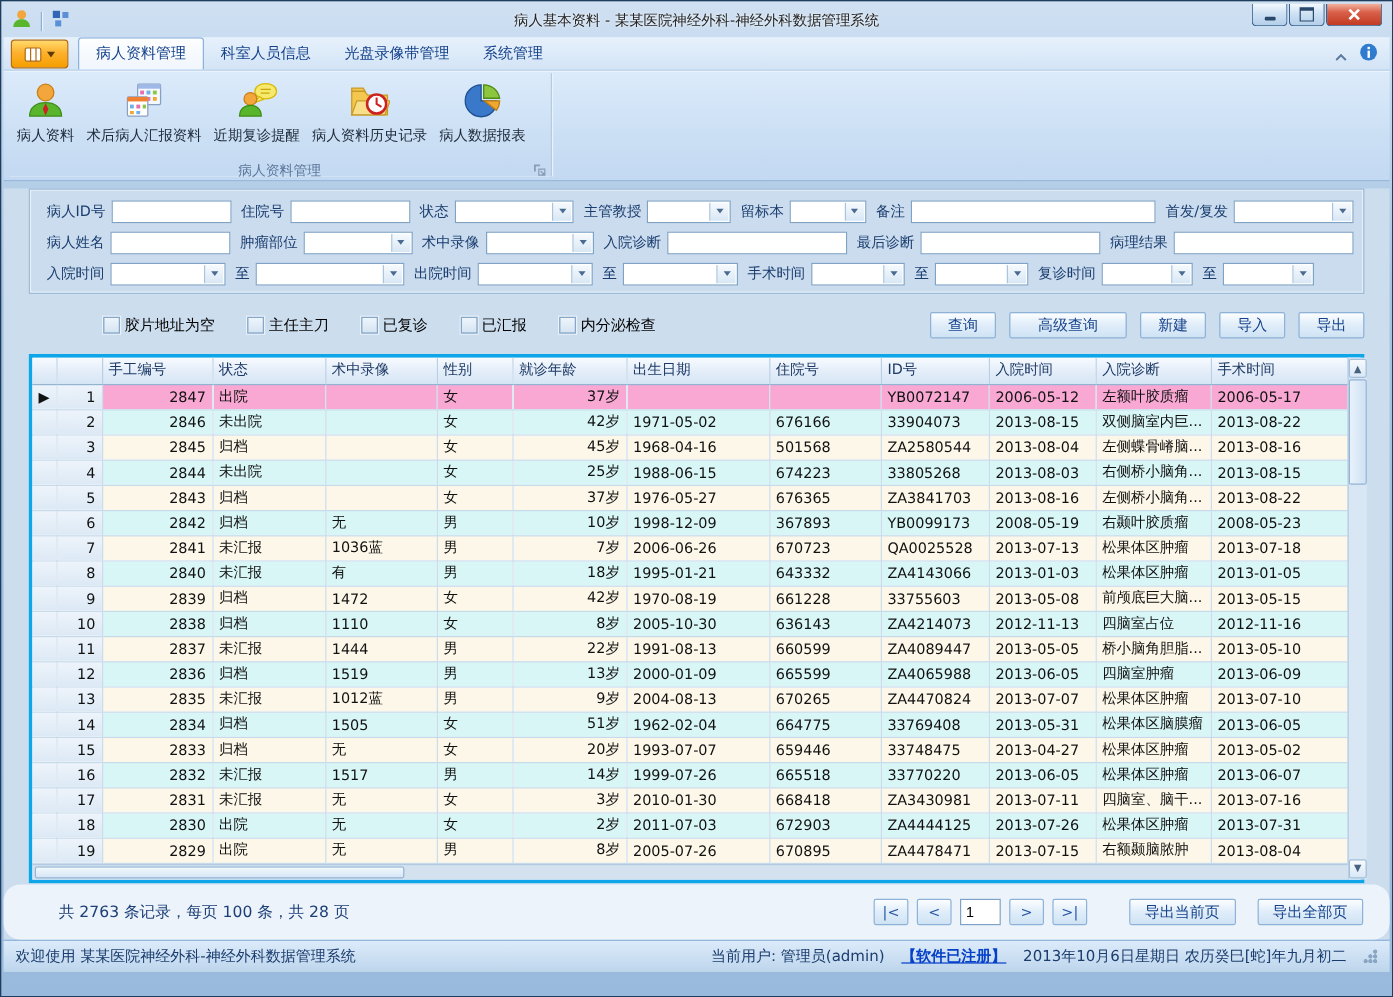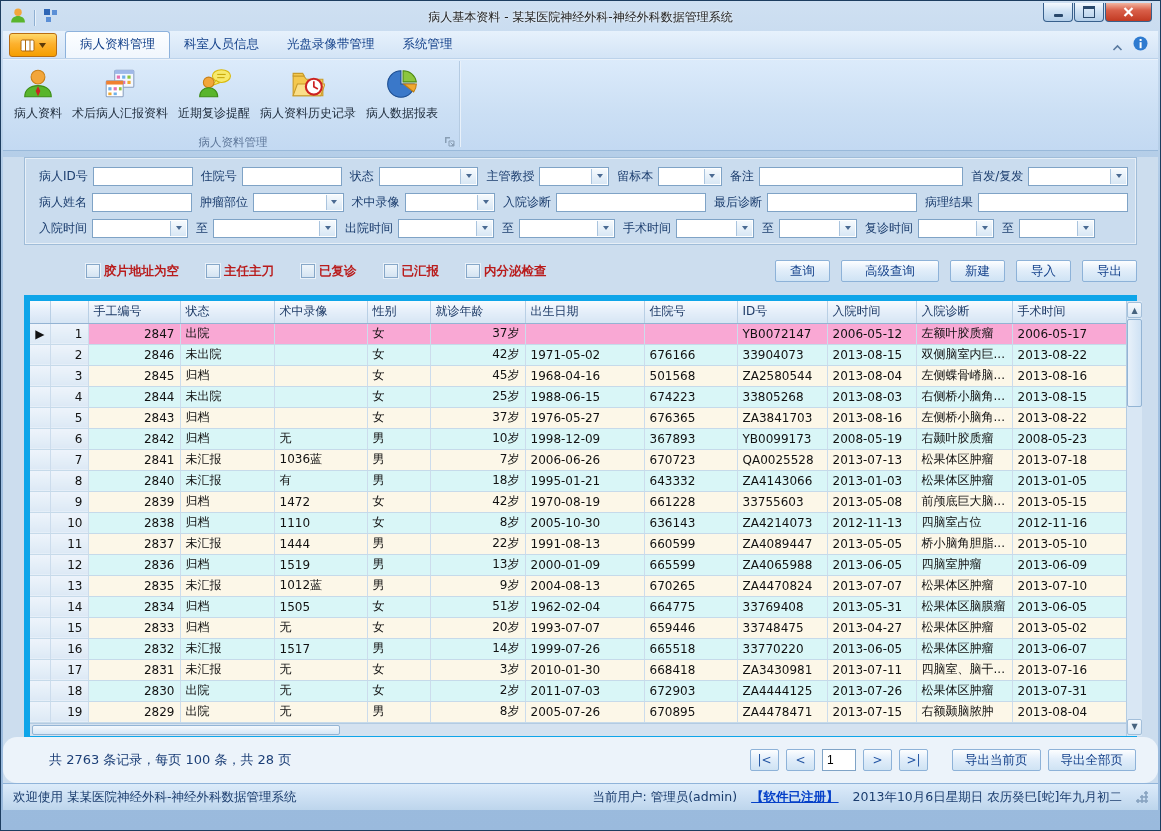--- a/index.html
+++ b/index.html
@@ -46,27 +46,27 @@
   .flabel{font-size:12px;color:#1b3d6e;margin:0 5px 0 8px;}
   .frow .flabel:first-child{margin-left:0;}
   .fi{height:19px;box-sizing:border-box;border:1px solid #7fa3c6;background:#fff;font-size:12px;padding:0 3px;color:#222;}
   .sel{height:19px;box-sizing:border-box;border:1px solid #7fa3c6;background:#fff;position:relative;}
   .sel .sel-btn{position:absolute;top:1px;right:1px;bottom:1px;width:15px;background:linear-gradient(#f6fafd,#d8e7f5);border-left:1px solid #aac4de;display:flex;align-items:center;justify-content:center;}
   .sel .sel-btn i{width:0;height:0;border-left:3.5px solid transparent;border-right:3.5px solid transparent;border-top:4px solid #4a6a92;}
   .toolbar-row{margin:14px 21px 0 21px;height:24px;display:flex;align-items:center;}
   .checks{display:flex;align-items:center;gap:27px;margin-left:62px;flex:1;}
   .cb{display:flex;align-items:center;gap:4px;}
   .cb-box{width:12px;height:12px;border:1px solid #86a7c8;background:linear-gradient(#eef5fb,#d5e4f2);box-shadow:0 0 0 1px #e9f1f9;}
-  .cb-label{font-size:12.5px;color:#b91c1c;font-weight:bold;}
+  .cb-label{font-size:12.5px;color:#000000;}
   .abtns{display:flex;gap:11px;}
   .btn{height:22px;box-sizing:border-box;border:1px solid #8db2d8;border-radius:2px;background:linear-gradient(#fdfeff,#e2eefa 45%,#cfe3f4);
     font-size:12.5px;color:#15428b;display:flex;align-items:center;justify-content:center;padding:0 10px;}
   .btn.w{width:55px;}.btn.ww{width:98px;}
   
-  .grid-wrap{margin:12px 0 0 21px;width:1113px;display:flex;background:#fff;border:6px solid #0ea5e9;box-sizing:border-box;}
+  .grid-wrap{margin:12px 0 0 21px;width:1113px;display:flex;background:#fff;border:3px solid #0ea5e9;box-sizing:border-box;}
   .grid-left{width:1096px;}
   table.grid{border-collapse:collapse;table-layout:fixed;width:1096px;}
   table.grid th{height:22px;box-sizing:border-box;background:linear-gradient(#f8fbfe,#e6effa 45%,#d6e5f4);border-right:1px solid #b9cfe5;border-bottom:1px solid #93b3d3;
     font-size:12px;font-weight:normal;color:#1d3a66;text-align:left;padding:0 5px;overflow:hidden;white-space:nowrap;}
   table.grid td{height:21px;box-sizing:border-box;font-size:12px;color:#111;padding:0 5px;border-right:1px solid #ccdcec;border-bottom:1px solid #c6daea;overflow:hidden;white-space:nowrap;}
   td.ind,td.rownum{background:linear-gradient(#eef4fb,#dce9f5);border-right:1px solid #b9cfe5;border-bottom:1px solid #bcd2e6;color:#1b3d6e;}
   td.ind{text-align:center;padding:0;font-size:9px;color:#222;}
   td.rownum{text-align:right;padding-right:9px;}
   tr.cream td.c{background:#fcf7e8;}
   tr.cyan td.c{background:#d9f6f7;}
@@ -83,21 +83,21 @@
   
   .footer-band{position:absolute;left:0;right:0;bottom:0;top:584px;background:#ecf3fa;display:flex;align-items:center;padding:0 22px;box-sizing:border-box;}
   .footer-band{top:auto;height:46px;border-radius:14px;}
   .record-text{font-size:13px;color:#1c3f77;margin-left:24px;flex:1;}
   .pager{display:flex;align-items:center;gap:7px;}
   .pbtn{width:29px;height:22px;box-sizing:border-box;border:1px solid #8db2d8;border-radius:2px;background:linear-gradient(#fdfeff,#e2eefa 45%,#cfe3f4);
     color:#2456a4;font-size:12px;display:flex;align-items:center;justify-content:center;}
   .pinput{width:34px;height:22px;box-sizing:border-box;border:1px solid #7fa3c6;font-size:12px;padding:0 4px;}
   .pager .gap{width:10px;}
   .ebtn{height:22px;box-sizing:border-box;border:1px solid #8db2d8;border-radius:2px;background:linear-gradient(#fdfeff,#e2eefa 45%,#cfe3f4);
-    font-size:12.5px;color:#15428b;display:flex;align-items:center;justify-content:center;padding:0 12px;}
+    font-size:12.5px;color:#15428b;display:flex;align-items:center;justify-content:center;padding:0 12px;margin-left:11px;}
   
   .statusbar{height:27px;background:linear-gradient(#dcebfa,#bdd5ec);border-top:1px solid #8fb3d9;display:flex;align-items:center;padding:0 10px;box-sizing:border-box;font-size:12.5px;color:#1b3d6e;}
   .sb-left{flex:1;}
   .sb-right{display:flex;align-items:center;gap:14px;}
   .sb-reg{color:#0540c8;font-weight:bold;text-decoration:underline;}
   .grip{width:12px;height:12px;background:
     radial-gradient(circle at 10px 10px,#8aa5c2 1.5px,transparent 2px),
     radial-gradient(circle at 6px 10px,#8aa5c2 1.5px,transparent 2px),
     radial-gradient(circle at 10px 6px,#8aa5c2 1.5px,transparent 2px),
     radial-gradient(circle at 2px 10px,#8aa5c2 1.5px,transparent 2px),

